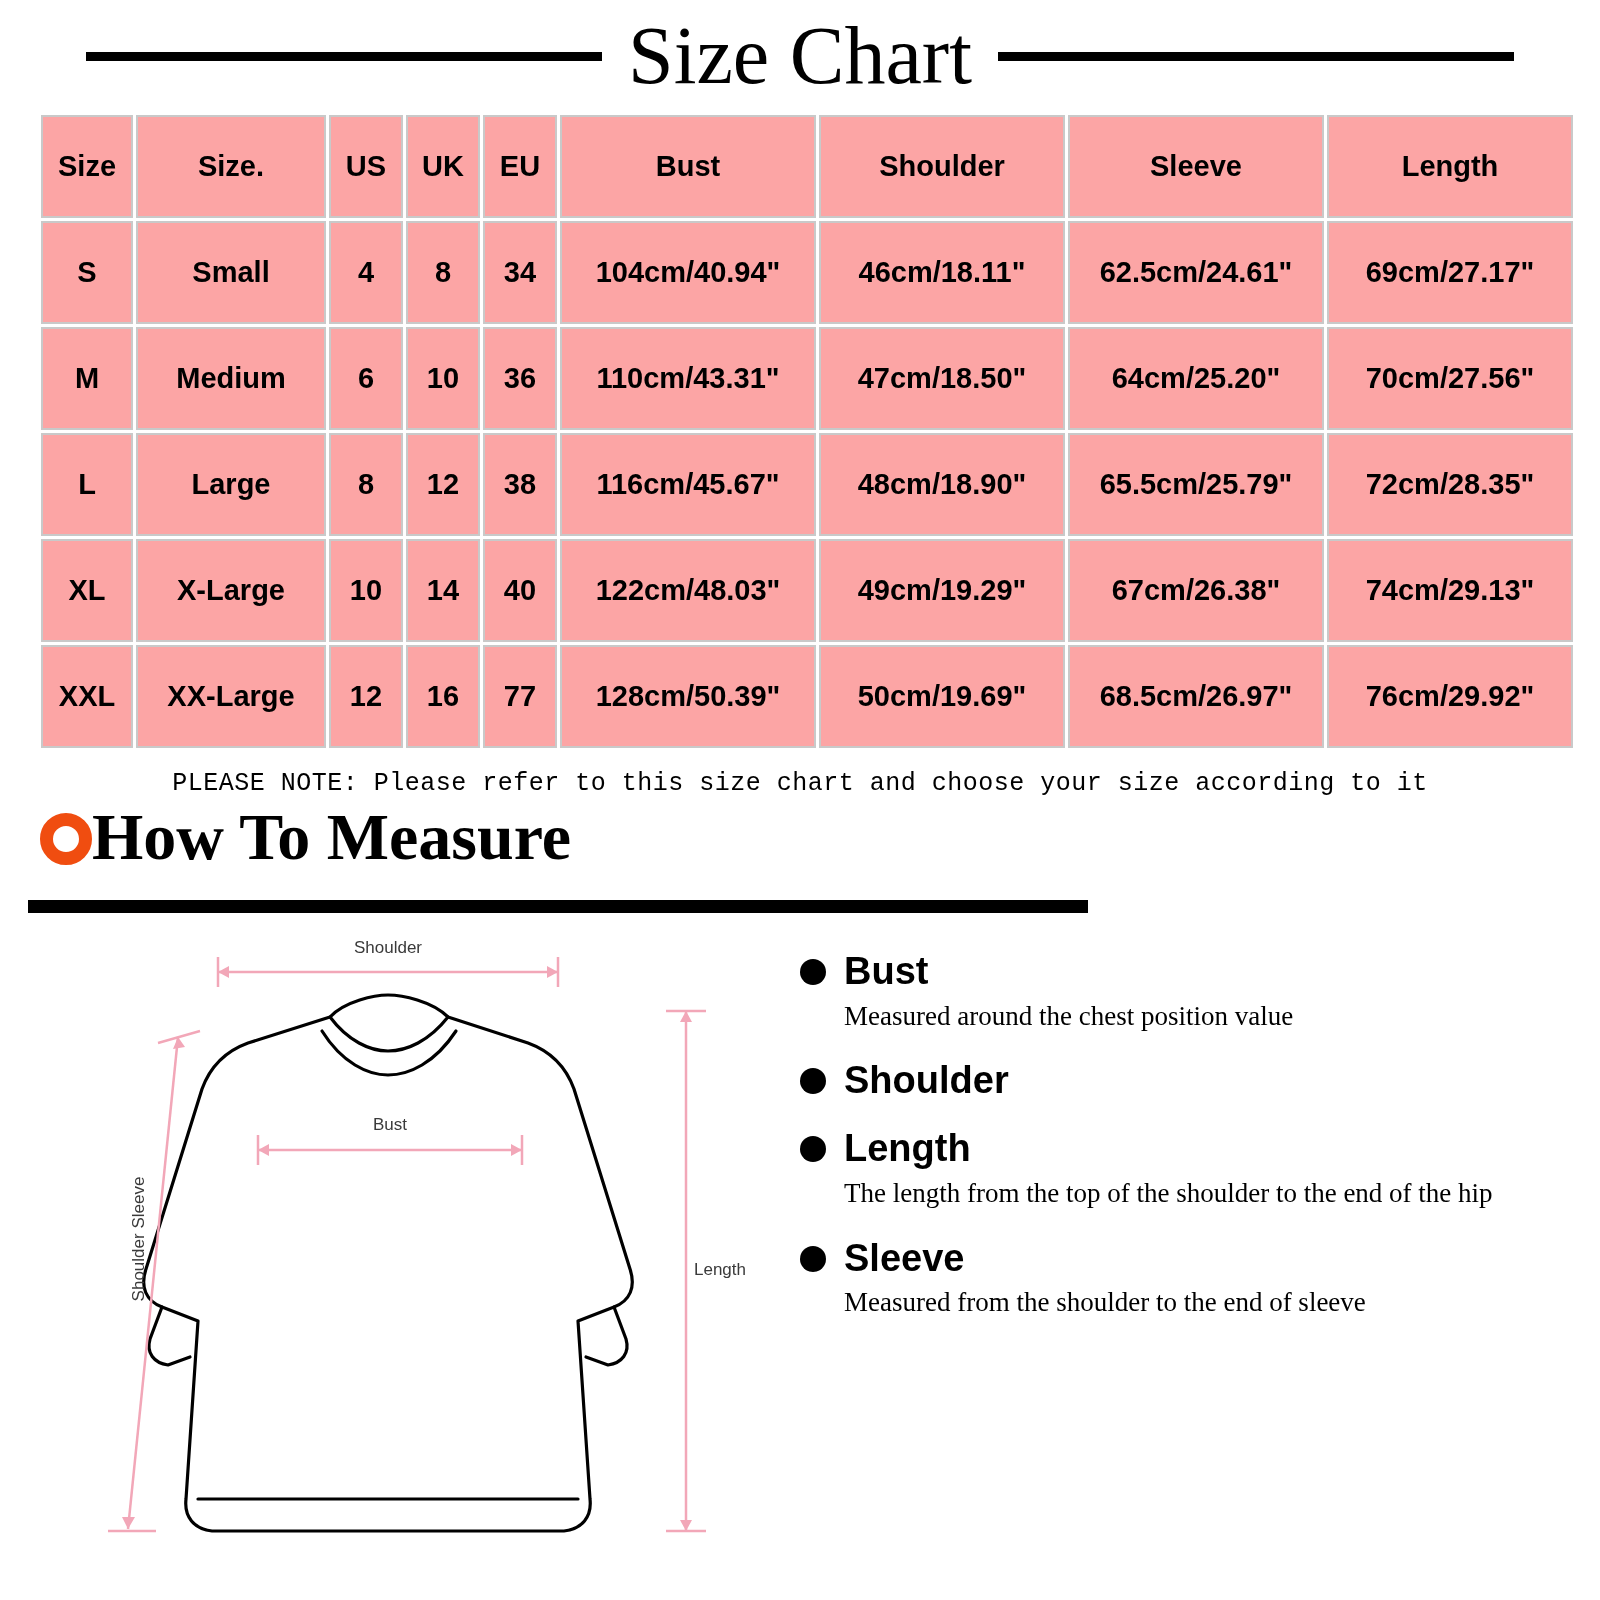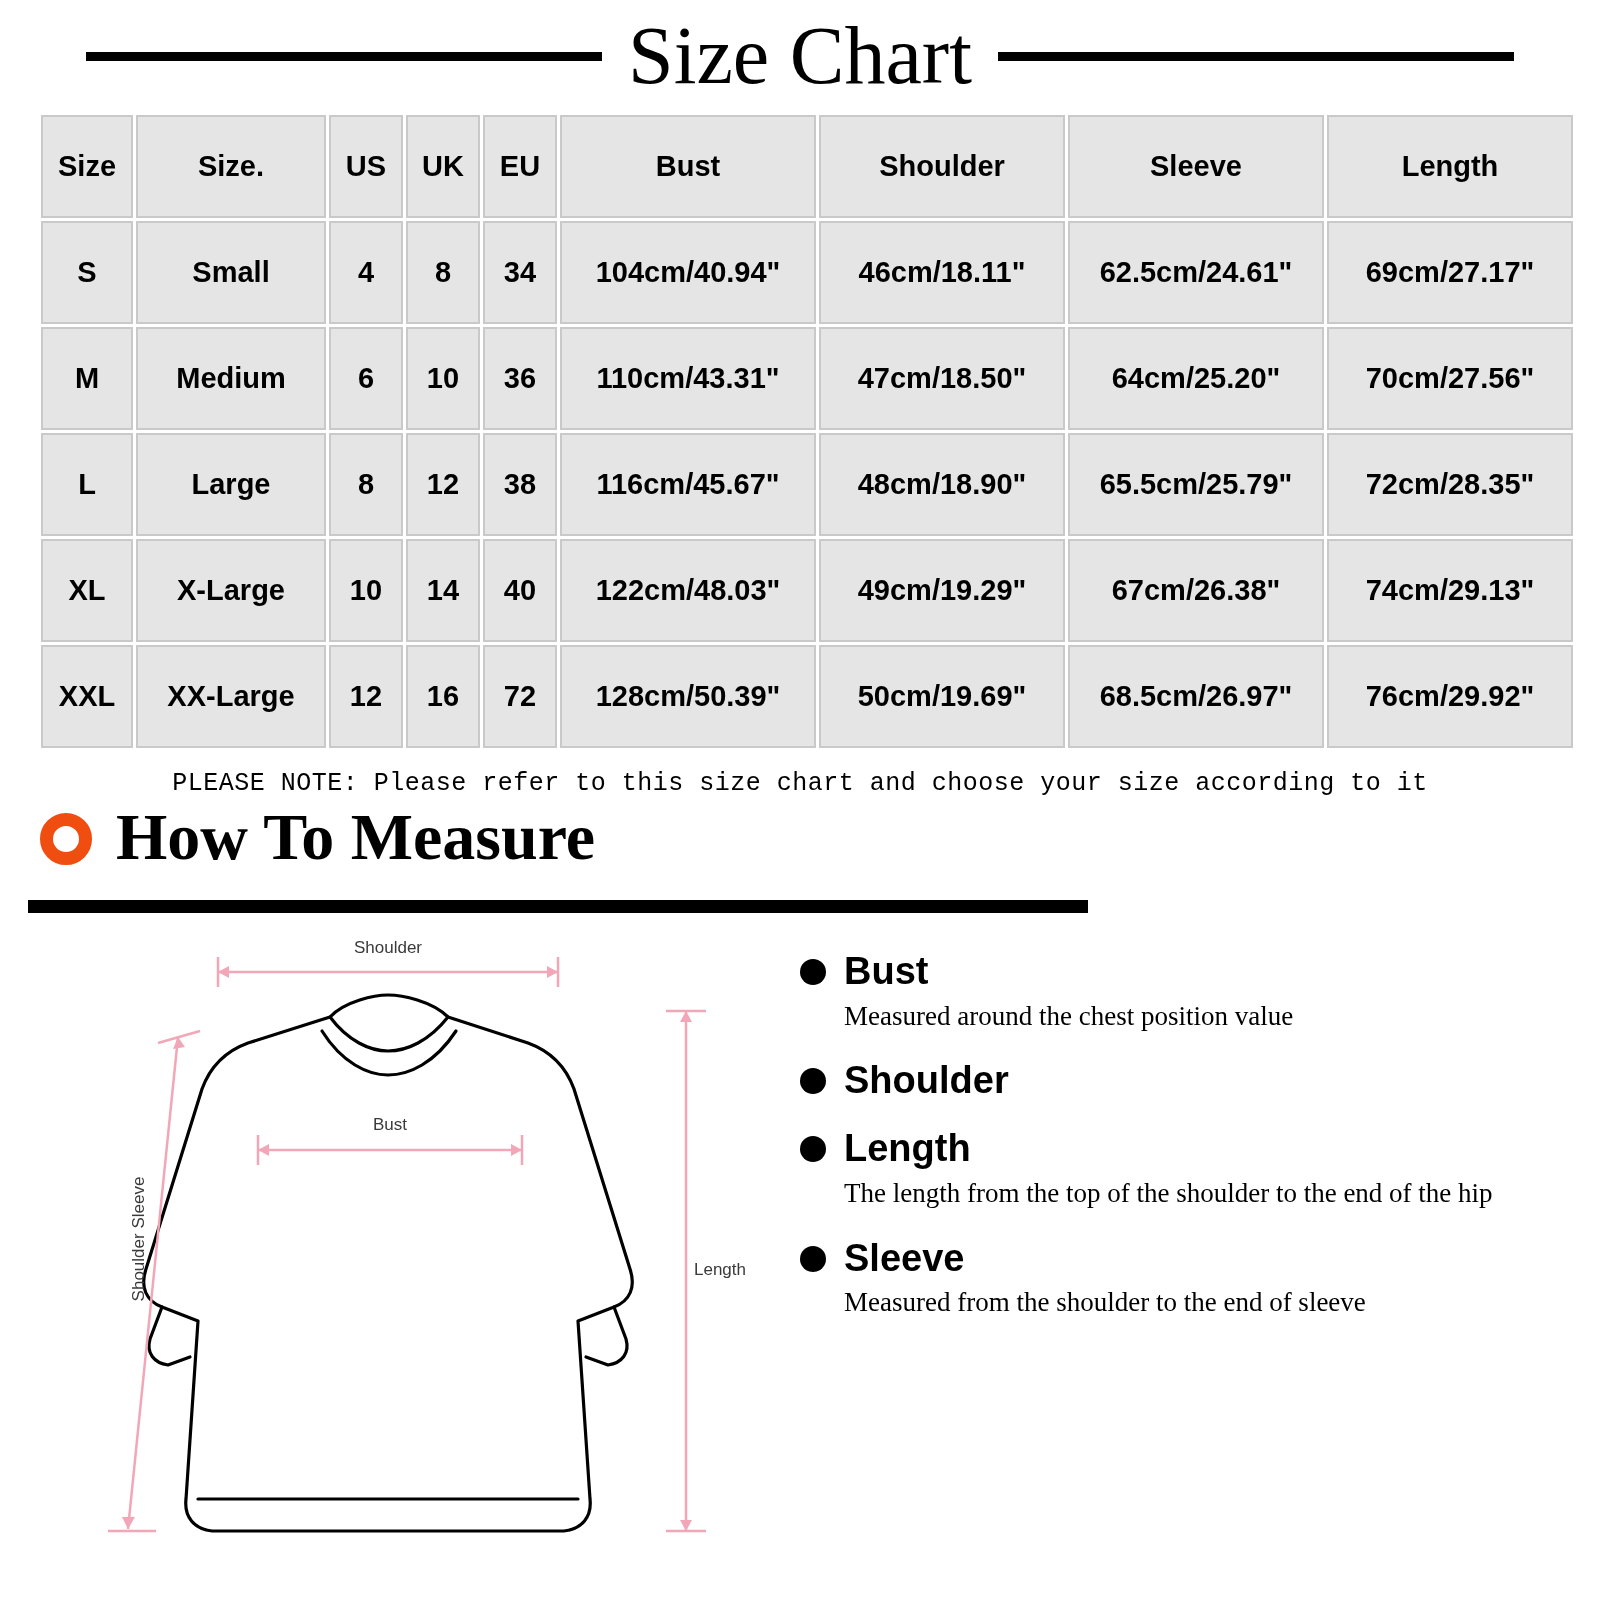--- a/index.html
+++ b/index.html
@@ -54,21 +54,21 @@
   }
   table.size-table th,
   table.size-table td {
     border: 2px solid #c9c9c9;
     text-align: center;
     vertical-align: middle;
     height: 103px;
     font-size: 29px;
     font-weight: bold;
     color: #000;
-    background: #e5e5e5;
+    background: #fca5a5;
     padding: 0 2px;
     box-sizing: border-box;
   }
   table.size-table th { font-size: 29px; }
   col.c-size   { width: 92px; }
   col.c-sizen  { width: 190px; }
   col.c-us     { width: 74px; }
   col.c-uk     { width: 74px; }
   col.c-eu     { width: 74px; }
   col.c-bust   { width: 256px; }
@@ -89,21 +89,20 @@
   
   .how-head {
     position: relative;
     padding: 6px 0 0 40px;
     height: 92px;
     box-sizing: border-box;
   }
   .how-row {
     display: flex;
     align-items: center;
-    gap: 24px;
   }
   .bullet-ring {
     width: 52px;
     height: 52px;
     border-radius: 50%;
     border: 13px solid #f04d10;
     box-sizing: border-box;
     flex: 0 0 auto;
     margin-top: 4px;
   }
@@ -254,21 +253,21 @@
         <td>122cm/48.03"</td>
         <td>49cm/19.29"</td>
         <td>67cm/26.38"</td>
         <td>74cm/29.13"</td>
       </tr>
       <tr>
         <td>XXL</td>
         <td>XX-Large</td>
         <td>12</td>
         <td>16</td>
-        <td>72</td>
+        <td>77</td>
         <td>128cm/50.39"</td>
         <td>50cm/19.69"</td>
         <td>68.5cm/26.97"</td>
         <td>76cm/29.92"</td>
       </tr>
     </tbody>
   </table>
 </div>
 
 <div class="note">PLEASE NOTE: Please refer to this size chart and choose your size according to it</div>

